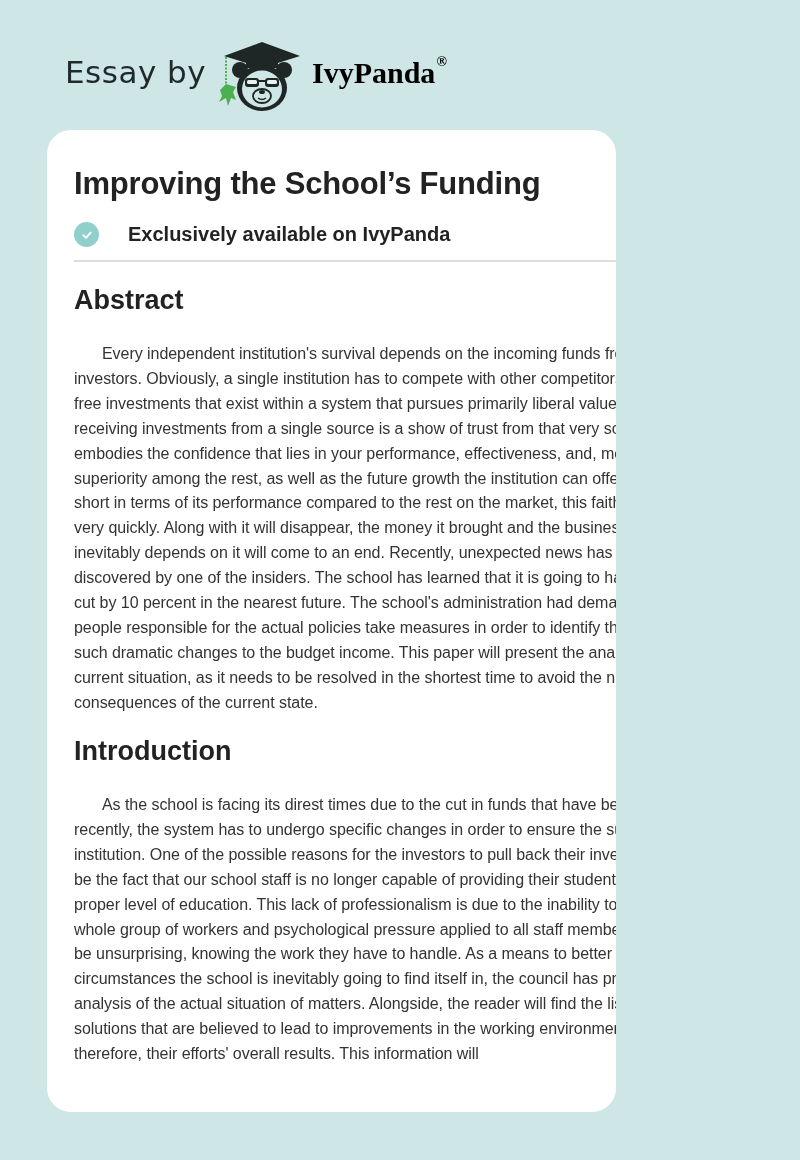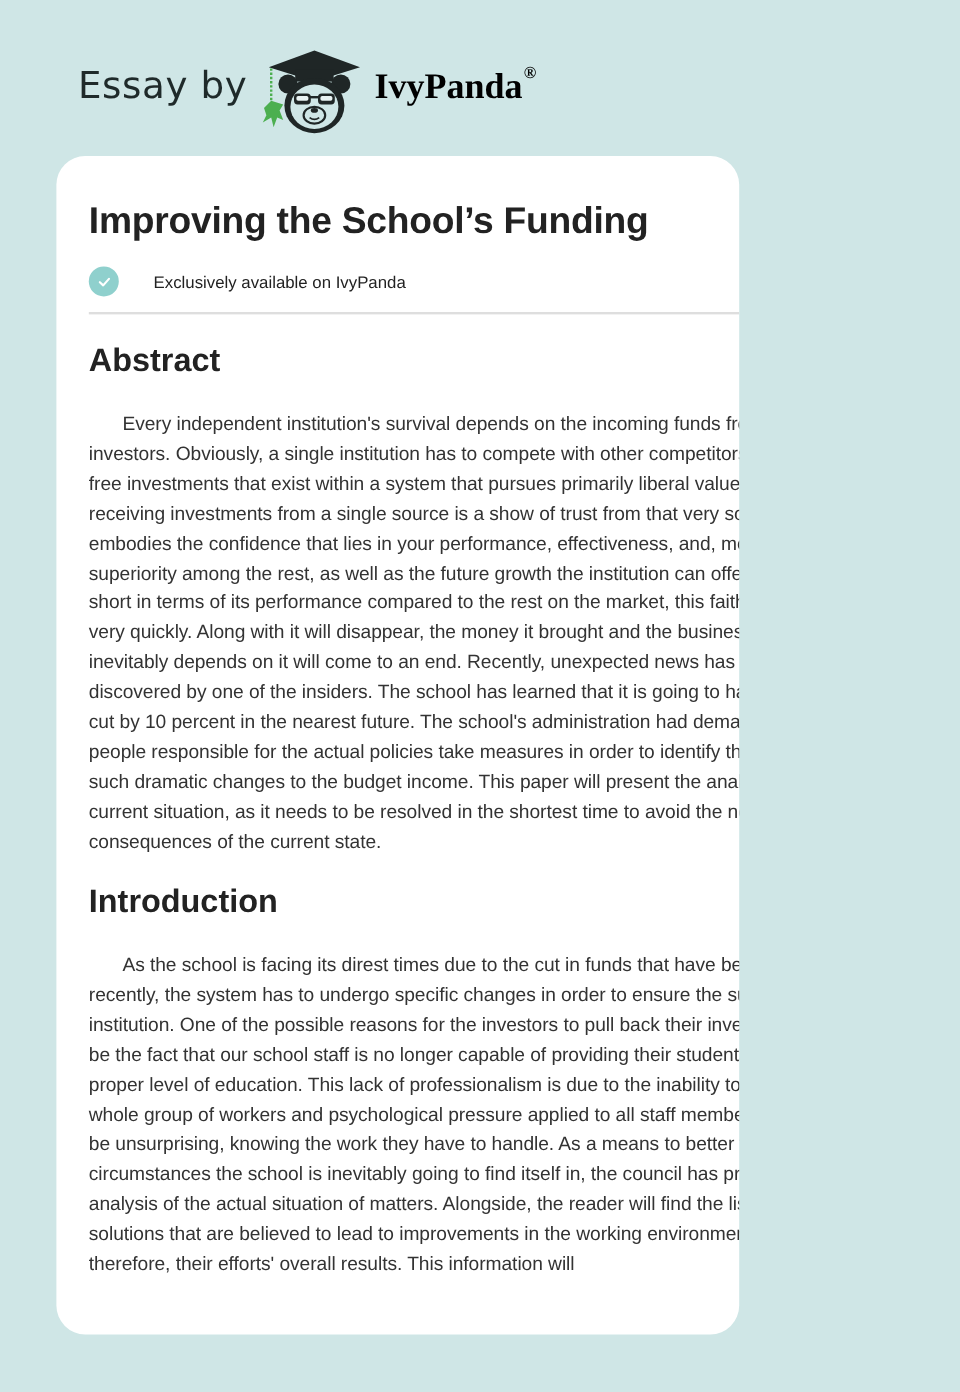--- a/index.html
+++ b/index.html
@@ -92,22 +92,22 @@
     .check-icon {
       width: 25px;
       height: 25px;
       border-radius: 50%;
       background: #8fd0cd;
       display: flex;
       align-items: center;
       justify-content: center;
     }
     .exclusive-label {
-      font-size: 14px;
-      font-weight: normal;
+      font-size: 20px;
+      font-weight: bold;
       color: #222;
       padding-left: 24px;
     }
     .divider {
       position: absolute;
       top: 130px;
       left: 0;
       width: 649px;
       height: 2px;
       background: #dedede;

